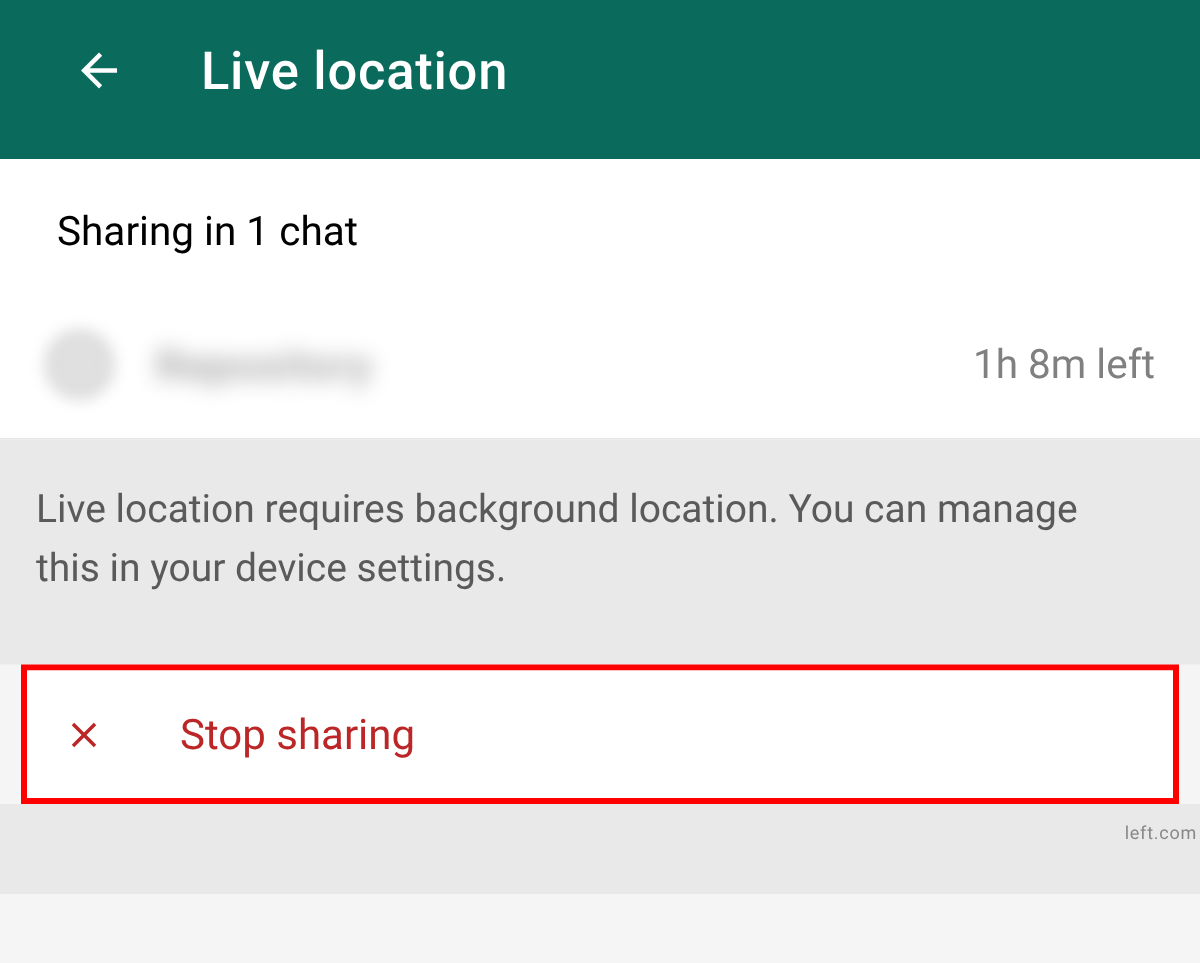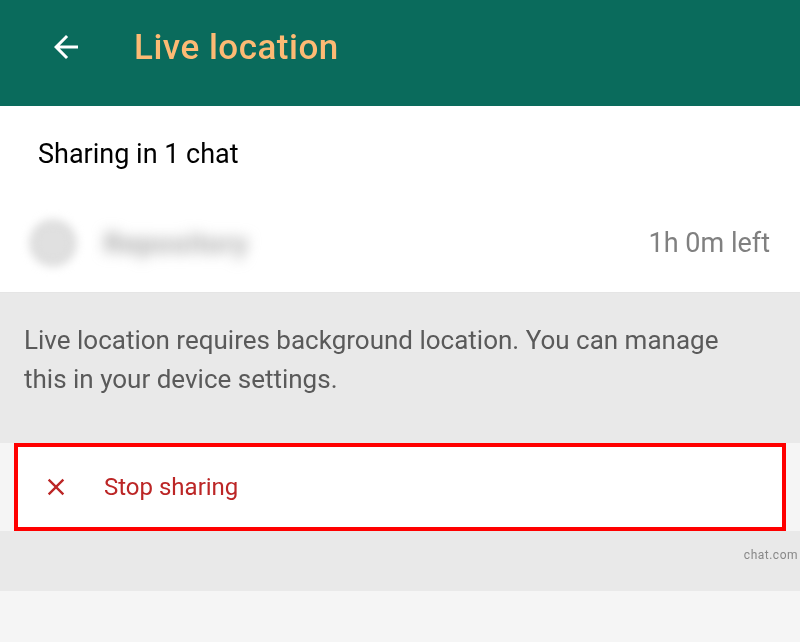--- a/index.html
+++ b/index.html
@@ -10,21 +10,21 @@
     body {
       font-family: -apple-system, BlinkMacSystemFont, 'Segoe UI', Roboto, Helvetica, Arial, sans-serif;
       background: #f5f5f5;
       width: 800px;
       height: 642px;
       position: relative;
       overflow: hidden;
     }
     .header {
       background: #0a6b5c;
-      color: #fdba74;
+      color: #ffffff;
       display: flex;
       align-items: center;
       padding: 18px 24px 30px 24px;
       min-height: 106px;
     }
     .back-arrow {
       margin-right: 50px;
       margin-left: 24px;
       display: flex;
       align-items: center;
@@ -92,22 +92,23 @@
       cursor: pointer;
       background: #ffffff;
     }
     .close-icon {
       margin-right: 34px;
       display: flex;
       align-items: center;
     }
     .stop-text {
       color: #bc2626;
-      font-size: 24px;
+      font-size: 28px;
       font-weight: 400;
+      margin-left: 16px;
     }
     .bottom-bar {
       background: #e9e9e9;
       height: 60px;
     }
     .watermark-vertical {
       position: absolute;
       right: 2px;
       top: 548px;
       color: #888;
@@ -126,34 +127,34 @@
   </div>
   <div class="header-title">Live location</div>
 </div>
 
 <div class="content">
   <div class="sharing-status">Sharing in 1 chat</div>
 
   <div class="chat-row">
     <div class="avatar"></div>
     <div class="chat-name">Repository</div>
-    <div class="time-left">1h 0m left</div>
+    <div class="time-left">1h 8m left</div>
   </div>
 </div>
 
 <div class="info-section">
   <div class="info-text">Live location requires background location. You can manage this in your device settings.</div>
 </div>
 
 <div class="stop-sharing-container">
   <div class="stop-sharing-btn">
     <div class="close-icon">
       <svg width="28" height="28" viewBox="0 0 24 24" fill="none">
         <path d="M19 6.41L17.59 5 12 10.59 6.41 5 5 6.41 10.59 12 5 17.59 6.41 19 12 13.41 17.59 19 19 17.59 13.41 12z" fill="#bc2626"></path>
       </svg>
     </div>
     <div class="stop-text">Stop sharing</div>
   </div>
 </div>
 
 <div class="bottom-bar"></div>
 
-<div class="watermark-vertical">chat.com</div>
+<div class="watermark-vertical">left.com</div>
 
 </body></html>

